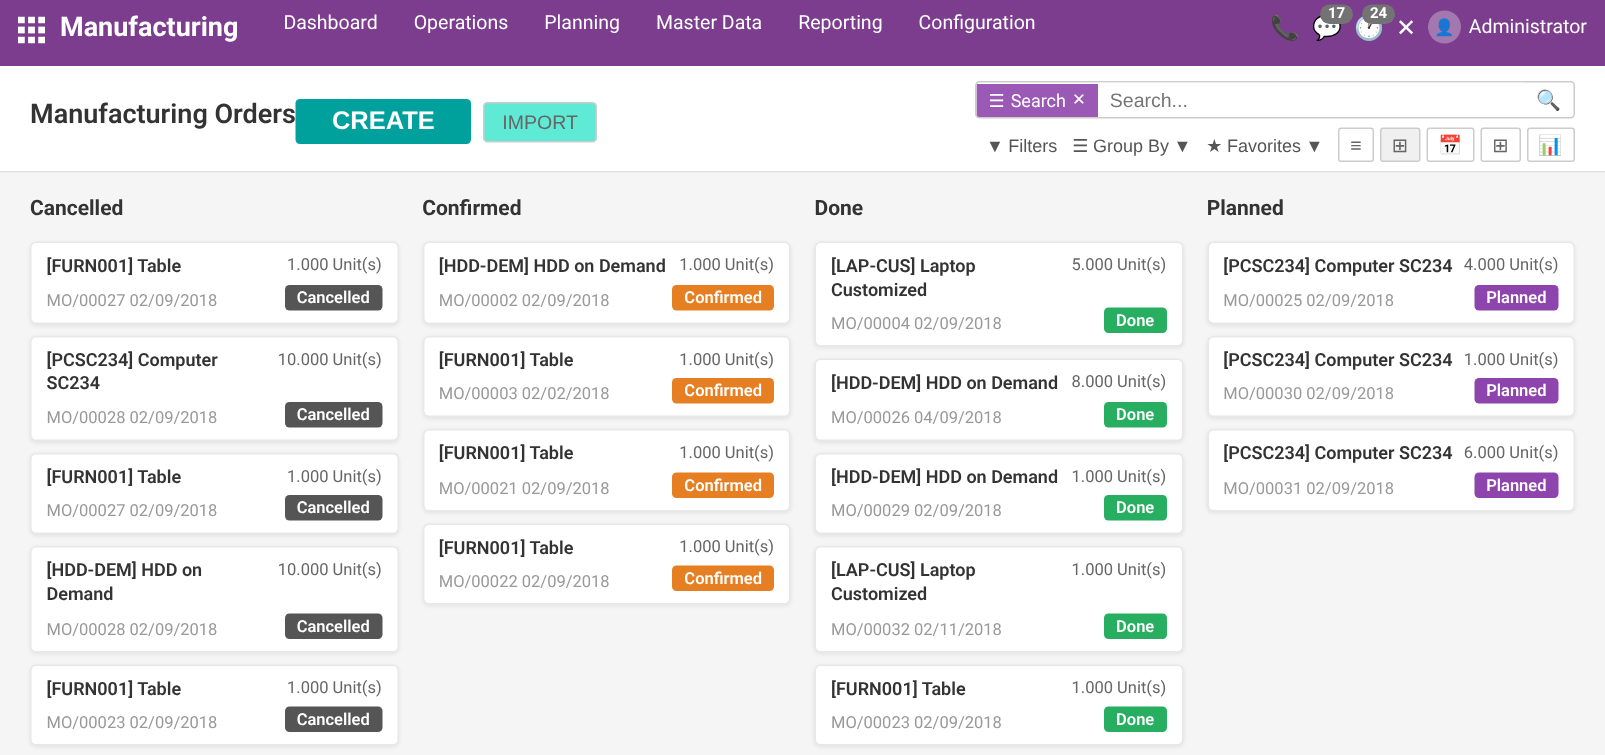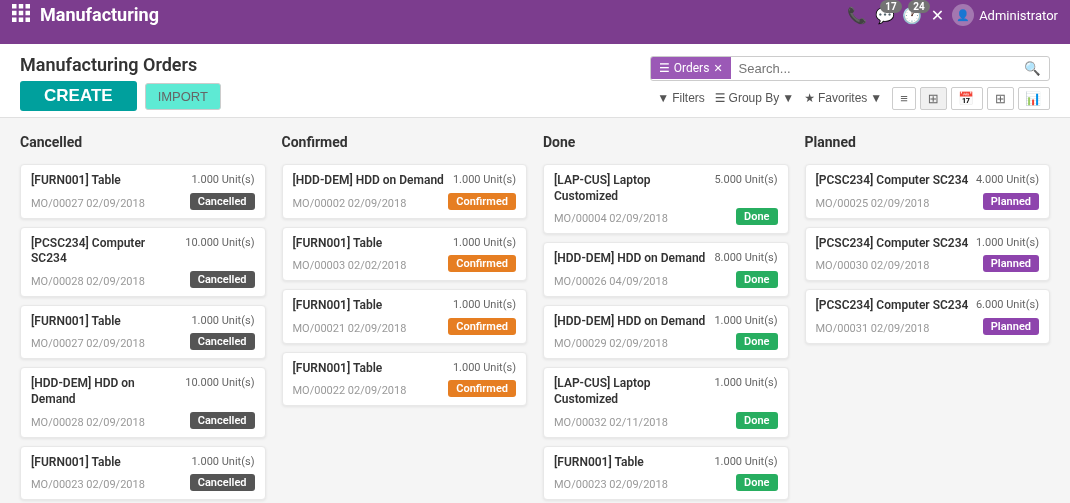--- a/index.html
+++ b/index.html
@@ -3,39 +3,39 @@
   <meta charset="utf-8">
   <style>
     * { box-sizing: border-box; margin: 0; padding: 0; }
     body { font-family: -apple-system, BlinkMacSystemFont, 'Segoe UI', Roboto, sans-serif; font-size: 13px; background: #f5f5f5; color: #333; }
 
     
     .topnav {
       background: #7C3D8E;
       color: white;
       display: flex;
-      align-items: flex-start;
+      align-items: flex-end;
       height: 44px;
-      padding: 4px 12px;
+      padding: 15px 12px;
       gap: 0;
     }
     .topnav-grid-icon { margin-right: 10px; cursor: pointer; display: flex; align-items: center; }
     .topnav-grid-icon svg { width: 18px; height: 18px; fill: white; }
     .topnav-brand { font-size: 18px; font-weight: 700; color: white; margin-right: 20px; white-space: nowrap; }
     .topnav-menu { display: flex; gap: 4px; flex: 1; }
     .topnav-menu-item { color: white; padding: 6px 10px; cursor: pointer; border-radius: 3px; font-size: 13px; white-space: nowrap; }
     .topnav-right { display: flex; align-items: center; gap: 8px; margin-left: auto; }
     .topnav-icon { color: white; cursor: pointer; display: flex; align-items: center; position: relative; }
     .topnav-badge { background: #737373; color: white; border-radius: 10px; font-size: 10px; padding: 1px 5px; position: absolute; top: -6px; right: -7px; font-weight: 700; }
     .topnav-user { display: flex; align-items: center; gap: 5px; color: white; cursor: pointer; font-size: 13px; }
     .topnav-user-icon { width: 22px; height: 22px; border-radius: 50%; background: rgba(255,255,255,0.3); display: flex; align-items: center; justify-content: center; font-size: 11px; }
 
     
     .subheader { background: white; padding: 10px 20px 6px; border-bottom: 1px solid #e0e0e0; display: flex; align-items: center; justify-content: space-between; }
-    .subheader-left { display: flex; flex-direction: column; }
+    .subheader-left { display: flex; flex-direction: row; }
     .page-title { font-size: 18px; font-weight: 600; color: #333; margin-bottom: 6px; }
     .subheader-actions { display: flex; gap: 8px; align-items: center; }
     .btn-create { background: #00a09d; color: white; border: none; padding: 5px 24px; border-radius: 3px; cursor: pointer; font-size: 17px; font-weight: 600; }
     .btn-import { background: #5eead4; color: #666; border: 1px solid #ccc; padding: 5px 12px; border-radius: 3px; cursor: pointer; font-size: 13px; }
     .subheader-right { display: flex; flex-direction: column; align-items: flex-end; gap: 6px; }
     .search-bar { display: flex; align-items: center; border: 1px solid #ccc; border-radius: 3px; overflow: hidden; background: white; width: 400px; }
     .search-tag { background: #9b59b6; color: white; padding: 4px 8px; font-size: 12px; display: flex; align-items: center; gap: 4px; white-space: nowrap; }
     .search-tag-x { cursor: pointer; font-size: 11px; }
     .search-input { border: none; outline: none; flex: 1; padding: 4px 8px; font-size: 13px; }
     .search-icon-btn { background: none; border: none; cursor: pointer; padding: 4px 8px; color: #666; }
@@ -73,20 +73,28 @@
         <rect x="12" y="0" width="4" height="4"></rect>
         <rect x="0" y="6" width="4" height="4"></rect>
         <rect x="6" y="6" width="4" height="4"></rect>
         <rect x="12" y="6" width="4" height="4"></rect>
         <rect x="0" y="12" width="4" height="4"></rect>
         <rect x="6" y="12" width="4" height="4"></rect>
         <rect x="12" y="12" width="4" height="4"></rect>
       </svg>
   </div>
   <span class="topnav-brand">Manufacturing</span>
+  <div class="topnav-menu">
+    <span class="topnav-menu-item">Dashboard</span>
+    <span class="topnav-menu-item">Operations</span>
+    <span class="topnav-menu-item">Planning</span>
+    <span class="topnav-menu-item">Master Data</span>
+    <span class="topnav-menu-item">Reporting</span>
+    <span class="topnav-menu-item">Configuration</span>
+  </div>
   <div class="topnav-right">
     <div class="topnav-icon" style="font-size:16px;">📞</div>
     <div class="topnav-icon" style="font-size:16px; position:relative;">
       💬
       <span class="topnav-badge">17</span>
     </div>
     <div class="topnav-icon" style="font-size:16px; position:relative;">
       🕐
       <span class="topnav-badge">24</span>
     </div>
@@ -103,21 +111,21 @@
     <span class="page-title">Manufacturing Orders</span>
     <div class="subheader-actions">
       <button class="btn-create">CREATE</button>
       <button class="btn-import">IMPORT</button>
     </div>
   </div>
   <div class="subheader-right">
     <div class="search-bar">
       <div class="search-tag">
         <span style="font-size:12px;">☰</span>
-        <span>Orders</span>
+        <span>Search</span>
         <span class="search-tag-x">✕</span>
       </div>
       <input class="search-input" type="text" placeholder="Search..." style="">
       <button class="search-icon-btn">🔍</button>
     </div>
     <div class="filter-bar">
       <button class="filter-btn">▼ <span>Filters</span></button>
       <button class="filter-btn">☰ <span>Group By</span> ▼</button>
       <button class="filter-btn">★ <span>Favorites</span> ▼</button>
       <div class="view-toggle">

